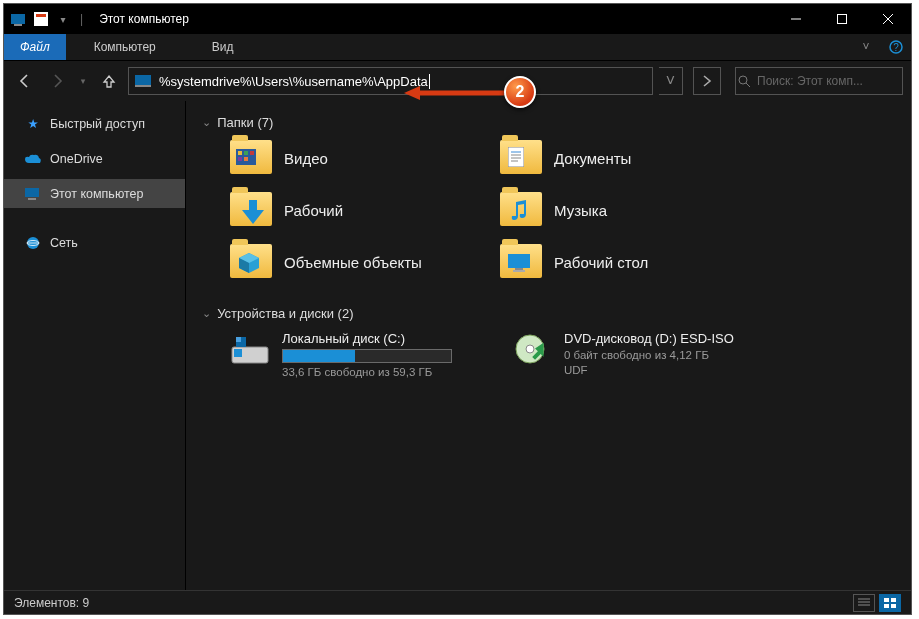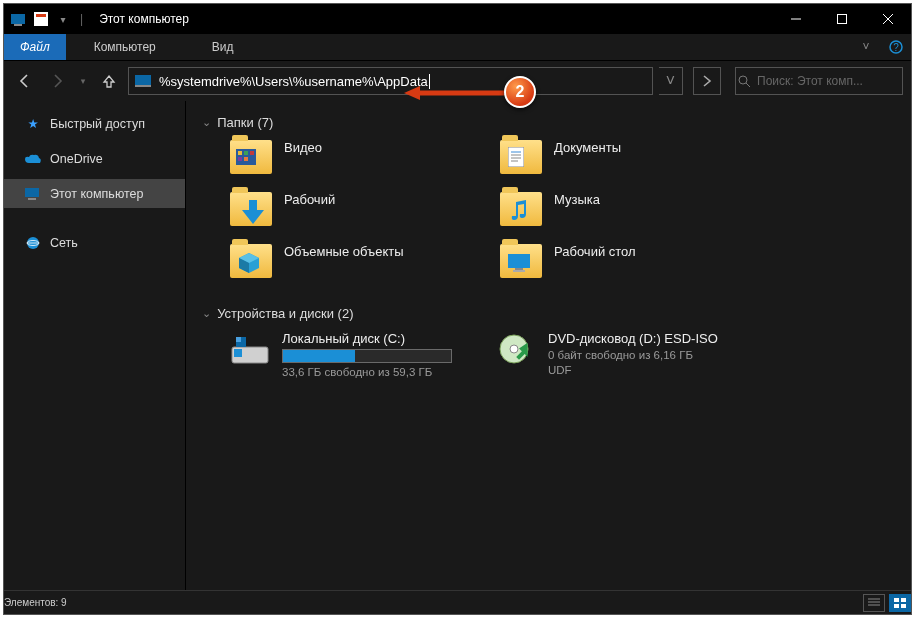--- a/index.html
+++ b/index.html
@@ -37,34 +37,34 @@
   .body { flex: 1; display: flex; background: #191919; color: #fff; overflow: hidden; }
   .sidebar { width: 182px; background: #191919; padding-top: 8px; border-right: 1px solid #000; }
   .side-item { height: 29px; display: flex; align-items: center; padding-left: 20px; gap: 8px; font-size: 12.5px; color: #ddd; }
   .side-item.selected { background: #444; }
   .side-icon { width: 18px; height: 18px; display: flex; align-items: center; justify-content: center; }
 
   .content { flex: 1; padding: 10px 16px; overflow: auto; }
   .group-hdr { display: flex; align-items: center; gap: 6px; color: #ddd; font-size: 13px; margin: 4px 0 10px 0; }
   .chev { color: #888; font-size: 11px; }
   .folders-grid { display: grid; grid-template-columns: 250px 250px; gap: 16px 20px; margin-left: 28px; margin-bottom: 26px; }
-  .folder-item { display: flex; gap: 12px; font-size: 13px; color: #eee; }
+  .folder-item { display: flex; align-items: center; gap: 12px; font-size: 15px; color: #eee; }
   .folder-icon { width: 42px; height: 36px; position: relative; }
 
-  .drives { margin-left: 28px; display: grid; grid-template-columns: 250px 270px; gap: 16px; }
+  .drives { margin-left: 28px; display: grid; grid-template-columns: 250px 270px; gap: 32px; }
   .drive-item { display: flex; gap: 12px; font-size: 12px; }
   .drive-icon { width: 40px; height: 36px; }
   .drive-text { display: flex; flex-direction: column; gap: 3px; }
   .drive-name { font-size: 13px; color: #eee; }
   .drive-sub { color: #9a9a9a; font-size: 11.5px; }
   .progress { width: 170px; height: 14px; border: 1px solid #6a6a6a; background: #2a2a2a; }
   .progress-fill { height: 100%; background: #1b8fd6; }
 
   
-  .statusbar { height: 24px; background: #191919; border-top: 1px solid #333; display: flex; align-items: center; padding: 0 0; color: #ccc; font-size: 10px; }
+  .statusbar { height: 24px; background: #191919; border-top: 1px solid #333; display: flex; align-items: center; padding: 0 10px; color: #ccc; font-size: 12px; }
   .status-spacer { flex: 1; }
   .view-toggle { width: 22px; height: 18px; border: 1px solid #555; margin-left: 4px; display: flex; align-items: center; justify-content: center; color: #888; font-size: 10px; }
   .view-toggle.active { background: #0b67a5; border-color: #0b67a5; }
 
   
   .anno-badge { position: absolute; left: 504px; top: 76px; width: 32px; height: 32px; border-radius: 50%; background: radial-gradient(circle at 35% 30%, #ff9a4a, #d73a13 70%); border: 2px solid #fff; box-shadow: 0 2px 4px rgba(0,0,0,.6); display: flex; align-items: center; justify-content: center; color: #fff; font-weight: bold; font-size: 16px; z-index: 50; }
   .anno-arrow { position: absolute; left: 404px; top: 86px; width: 100px; height: 14px; z-index: 49; }
 
   
   .fg { width: 42px; height: 34px; background: linear-gradient(#ffe08a, #f0b93e); border-radius: 2px; position: relative; }
@@ -306,21 +306,21 @@
         <div class="drive-item">
           <div class="drive-icon">
             <svg width="40" height="36">
                 <circle cx="18" cy="18" r="14" fill="#cfe8c4" stroke="#7aa05a"></circle>
                 <circle cx="18" cy="18" r="4" fill="#fff" stroke="#888"></circle>
                 <path d="M24 12 L34 22 L30 22 L30 30 L26 30 L26 22 L22 22 Z" transform="rotate(45 28 21)" fill="#2a9a4a"></path>
               </svg>
           </div>
           <div class="drive-text">
             <span class="drive-name">DVD-дисковод (D:) ESD-ISO</span>
-            <span class="drive-sub">0 байт свободно из 6,16 ГБ</span>
+            <span class="drive-sub">0 байт свободно из 4,12 ГБ</span>
             <span class="drive-sub">UDF</span>
           </div>
         </div>
       </div>
     </div>
   </div>
 
   <div class="statusbar">
     <span>Элементов: 9</span>
     <div class="status-spacer"></div>

